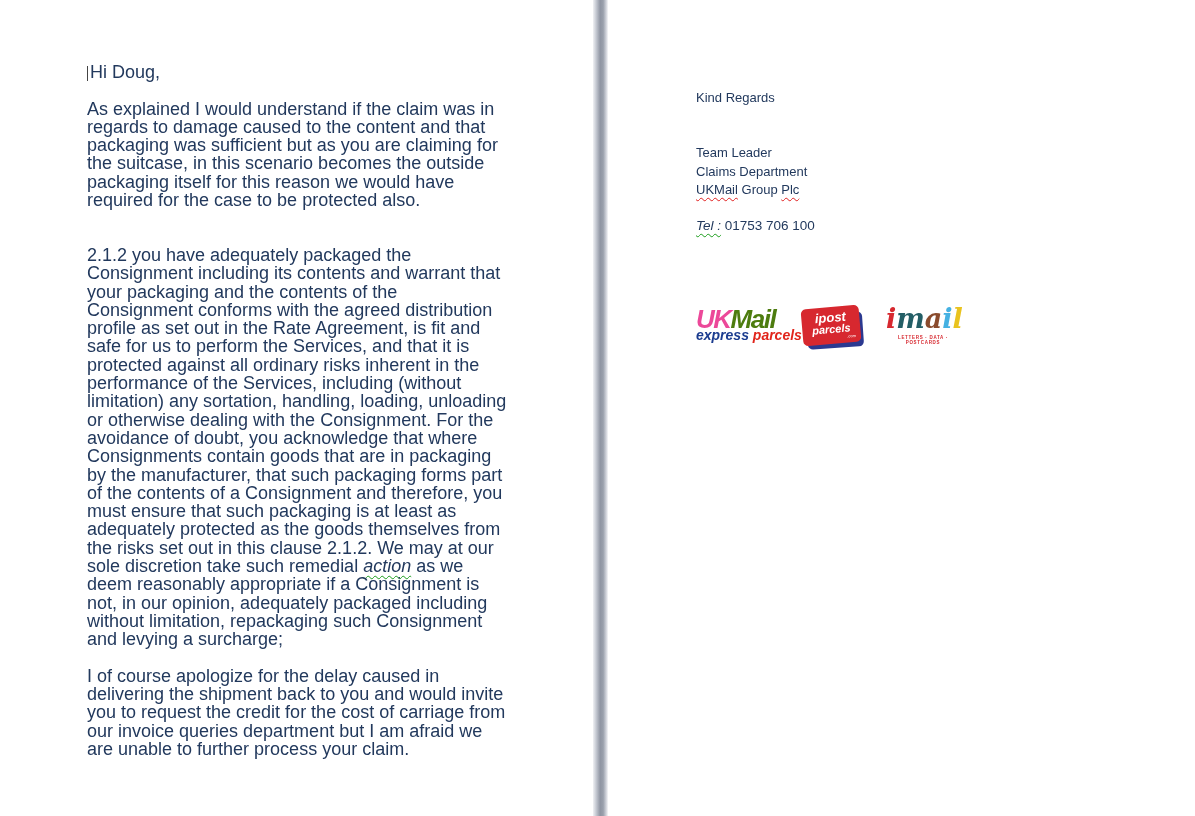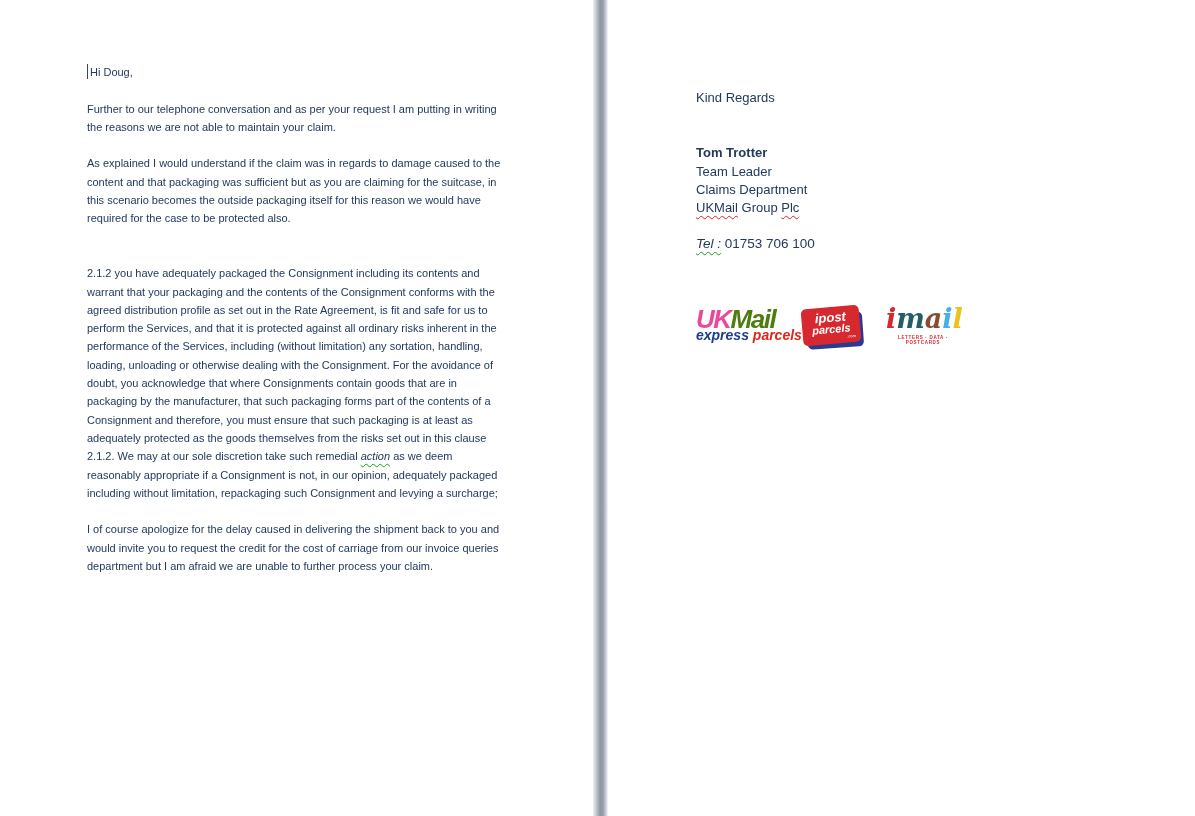--- a/index.html
+++ b/index.html
@@ -6,21 +6,21 @@
   html,body { width:1195px; height:816px; background:#ffffff; overflow:hidden; }
   body {
     position:relative;
     font-family:"Liberation Sans", sans-serif;
     color:#22395d;
   }
 
   
   .page1-text {
     position:absolute; left:87px; top:63px; width:420px;
-    font-size:11px; line-height:18.3px;
+    font-size:18px; line-height:18.3px;
   }
   .page1-text p { margin:0; }
   .gap1 { margin-top:18.3px !important; }
   .gap2 { margin-top:36.6px !important; }
 
   .caret {
     display:inline-block; width:1px; height:15px;
     background:#444; margin-right:2px; vertical-align:-3px;
   }
 
@@ -98,39 +98,37 @@
     color:#d7282f; font-weight:700; margin-top:2px;
   }
 </style>
 </head>
 <body>
 
 <div class="page1-text">
 
   <p><span class="caret"></span><span>Hi Doug,</span></p>
 
-  <p class="gap1">Further to our telephone conversation and as per your request I am putting in writing the reasons we are not able to maintain your claim.</p>
 
   <p class="gap1">As explained I would understand if the claim was in regards to damage caused to the content and that packaging was sufficient but as you are claiming for the suitcase, in this scenario becomes the outside packaging itself for this reason we would have required for the case to be protected also.</p>
 
 
   <p class="gap2"><span>2.1.2 you have adequately packaged the Consignment including its contents and warrant that your packaging and the contents of the Consignment conforms with the agreed distribution profile as set out in the Rate Agreement, is fit and safe for us to perform the Services, and that it is protected against all ordinary risks inherent in the performance of the Services, including (without limitation) any sortation, handling, loading, unloading or otherwise dealing with the Consignment. For the avoidance of doubt, you acknowledge that where Consignments contain goods that are in packaging by the manufacturer, that such packaging forms part of the contents of a Consignment and therefore, you must ensure that such packaging is at least as adequately protected as the goods themselves from the risks set out in this clause 2.1.2. We may at our sole discretion take such remedial </span><span class="squiggle-green">action</span><span> as we deem reasonably appropriate if a Consignment is not, in our opinion, adequately packaged including without limitation, repackaging such Consignment and levying a surcharge;</span></p>
 
   <p class="gap1">I of course apologize for the delay caused in delivering the shipment back to you and would invite you to request the credit for the cost of carriage from our invoice queries department but I am afraid we are unable to further process your claim.</p>
 
 </div>
 
 <div class="page-divider"></div>
 
 <div class="page2-text">
 
   <p>Kind Regards</p>
 
   <div class="sig-block">
-    <p class="sig-name">Tom Trotter</p>
     <p>Team Leader</p>
     <p>Claims Department</p>
     <p><span class="squiggle-red">UKMail</span><span> Group </span><span class="squiggle-red">Plc</span></p>
   </div>
 
   <p class="tel-line"><span class="squiggle-green">Tel :</span><span> 01753 706 100</span></p>
 
 </div>
 
 <div class="logos-row">

